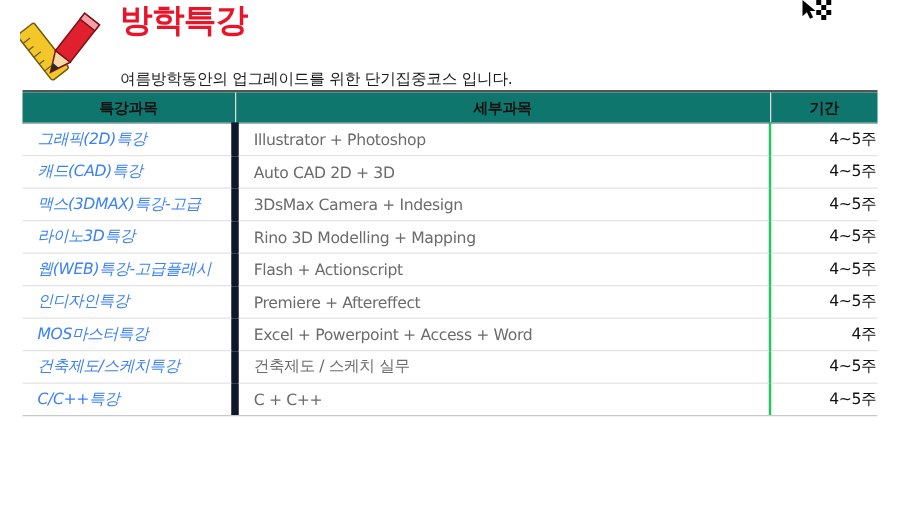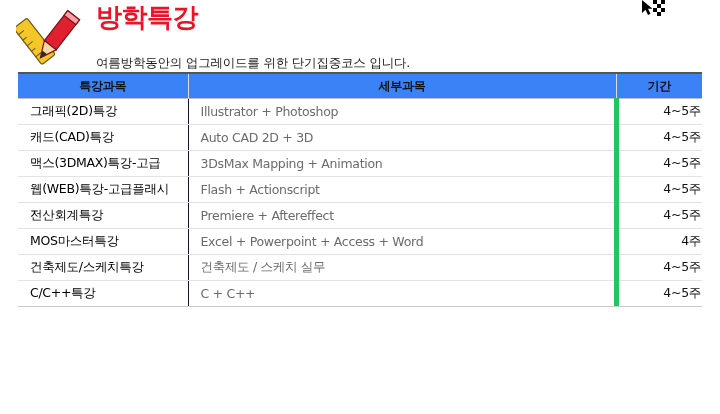--- a/index.html
+++ b/index.html
@@ -64,21 +64,21 @@
     margin: 6px 18px 0 18px;
     border-top: 2px solid #555555;
     border-bottom: 1px solid #c9c9c9;
   }
   table {
     width: 100%;
     border-collapse: collapse;
     table-layout: fixed;
   }
   thead th {
-    background: #3b82f6;
+    background: #0f766e;
     font-size: 12px;
     font-weight: bold;
     color: #111111;
     height: 22px;
     border-bottom: 1px solid #bdbdbd;
     text-align: center;
     letter-spacing: -0.3px;
   }
   thead th.col-sep { border-right: 1px solid #dcdcdc; }
 
@@ -89,27 +89,28 @@
     letter-spacing: -0.3px;
     color: #111111;
     white-space: nowrap;
     overflow: hidden;
     text-overflow: ellipsis;
   }
   tbody tr:last-child td { border-bottom: none; }
 
   td.c-name {
     padding-left: 12px;
-    color: #000000;
-    border-right: 1px solid #0f172a;
+    color: #3b82f6;
+    border-right: 6px solid #0f172a;
+    font-style: italic;
   }
   td.c-detail {
     padding-left: 12px;
     color: #6b6b6b;
-    border-right: 5px solid #22c55e;
+    border-right: 2px solid #22c55e;
     margin-left: 16px;
   }
   td.c-period {
     text-align: right;
     color: #111111;
   }
 
   .w-name   { width: 170px; }
   .w-detail { width: auto; }
   .w-period { width: 86px; }
@@ -178,30 +179,35 @@
         <td class="c-detail">Illustrator + Photoshop</td>
         <td class="c-period">4~5주</td>
       </tr>
       <tr>
         <td class="c-name">캐드(CAD)특강</td>
         <td class="c-detail">Auto CAD 2D + 3D</td>
         <td class="c-period">4~5주</td>
       </tr>
       <tr>
         <td class="c-name">맥스(3DMAX)특강-고급</td>
-        <td class="c-detail">3DsMax Mapping + Animation</td>
+        <td class="c-detail">3DsMax Camera + Indesign</td>
+        <td class="c-period">4~5주</td>
+      </tr>
+      <tr>
+        <td class="c-name">라이노3D특강</td>
+        <td class="c-detail">Rino 3D Modelling + Mapping</td>
         <td class="c-period">4~5주</td>
       </tr>
       <tr>
         <td class="c-name">웹(WEB)특강-고급플래시</td>
         <td class="c-detail">Flash + Actionscript</td>
         <td class="c-period">4~5주</td>
       </tr>
       <tr>
-        <td class="c-name">전산회계특강</td>
+        <td class="c-name">인디자인특강</td>
         <td class="c-detail">Premiere + Aftereffect</td>
         <td class="c-period">4~5주</td>
       </tr>
       <tr>
         <td class="c-name">MOS마스터특강</td>
         <td class="c-detail">Excel + Powerpoint + Access + Word</td>
         <td class="c-period">4주</td>
       </tr>
       <tr>
         <td class="c-name">건축제도/스케치특강</td>

